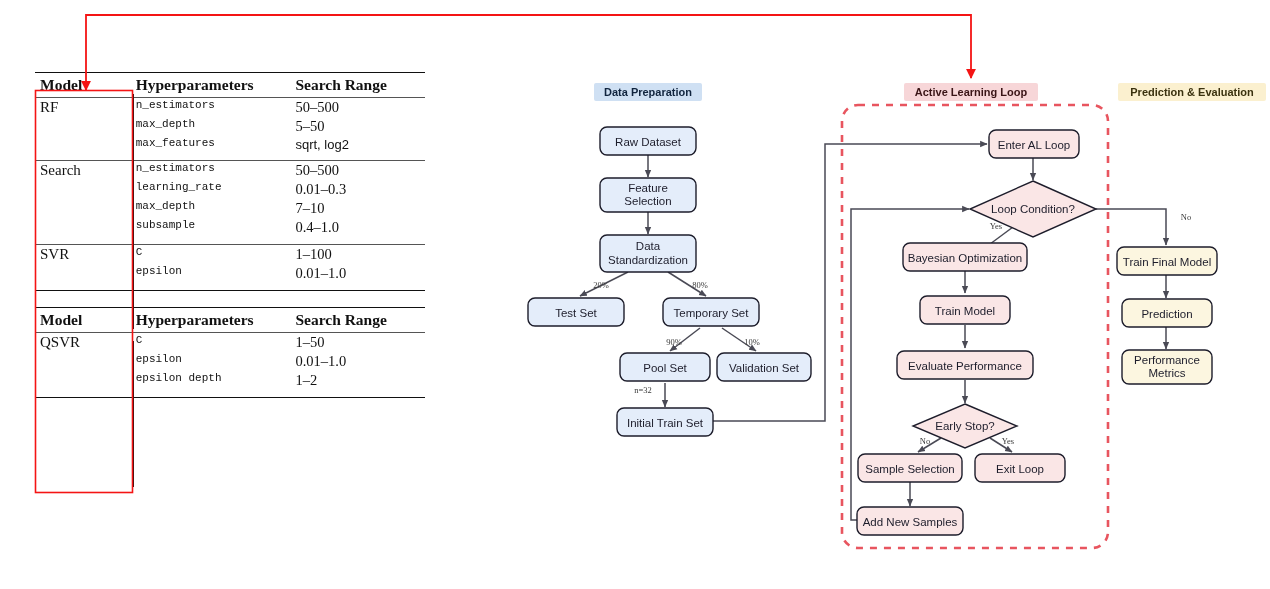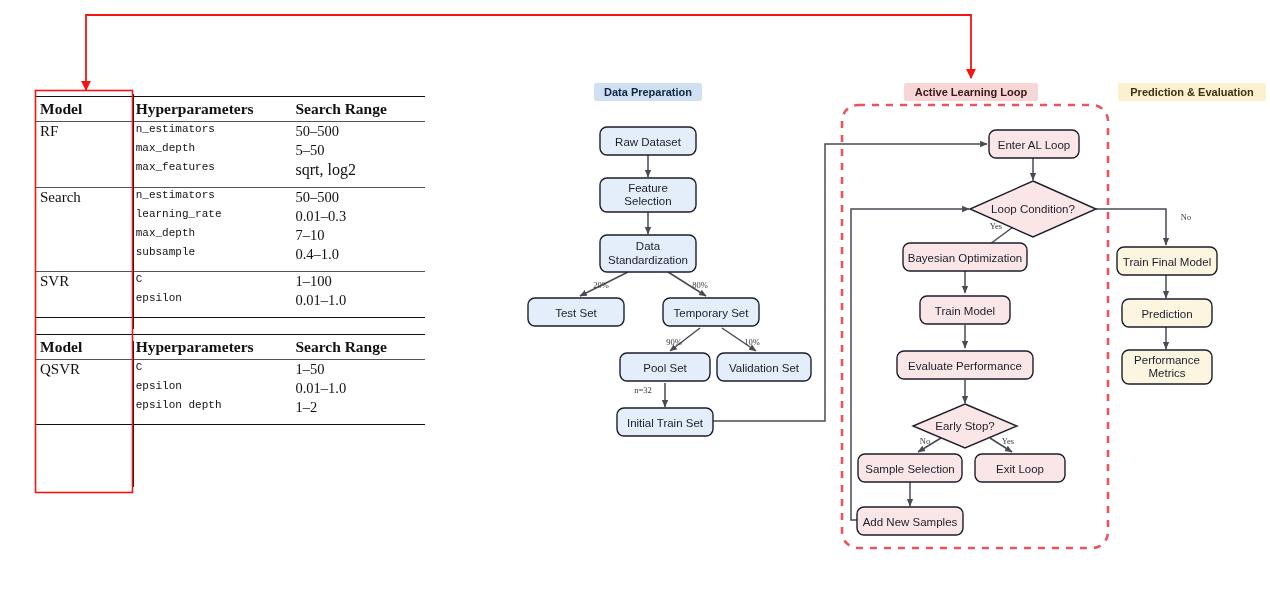--- a/index.html
+++ b/index.html
@@ -1,31 +1,31 @@
 <!DOCTYPE html>
 <html><head>
 <meta charset="utf-8">
 <style>
   html,body{margin:0;padding:0;background:#ffffff;}
   body{width:1270px;height:589px;position:relative;overflow:hidden;
        font-family:"Liberation Sans",sans-serif;color:#000;}
 
   
-  #tables-panel{position:absolute;left:35px;top:96px;width:390px;}
+  #tables-panel{position:absolute;left:35px;top:72px;width:390px;}
   table.hp{border-collapse:collapse;font-family:"Liberation Serif",serif;
            font-size:15px;color:#111;width:390px;}
   table.hp.second{margin-top:16px;}
   table.hp th,table.hp td{text-align:left;padding:1px 0;vertical-align:top;}
   table.hp th{font-weight:bold;font-size:15.5px;padding-bottom:3px;padding-top:3px;}
   .col-model{width:96px;padding-left:5px!important;}
   .col-hyper{width:160px;}
   .col-range{width:130px;}
   .mono{font-family:"Liberation Mono",monospace;font-size:11px;}
   .rng{font-family:"Liberation Serif",serif;font-size:14.5px;margin-top:31px;}
-  .rng.mono2{font-family:Liberation Serif, serif;font-size:16px;}
+  .rng.mono2{font-family:Liberation Sans, sans-serif;font-size:13px;}
   .rule-thick{border-top:1.6px solid #111;}
   .rule-thin{border-top:0.9px solid #555;}
   .spacer-row td{height:5px;padding:0;}
   .vline{position:absolute;left:133px;background:#111;width:1px;}
 
   
   #red-annot{position:absolute;left:0;top:0;width:1270px;height:589px;
              pointer-events:none;}
 
   

